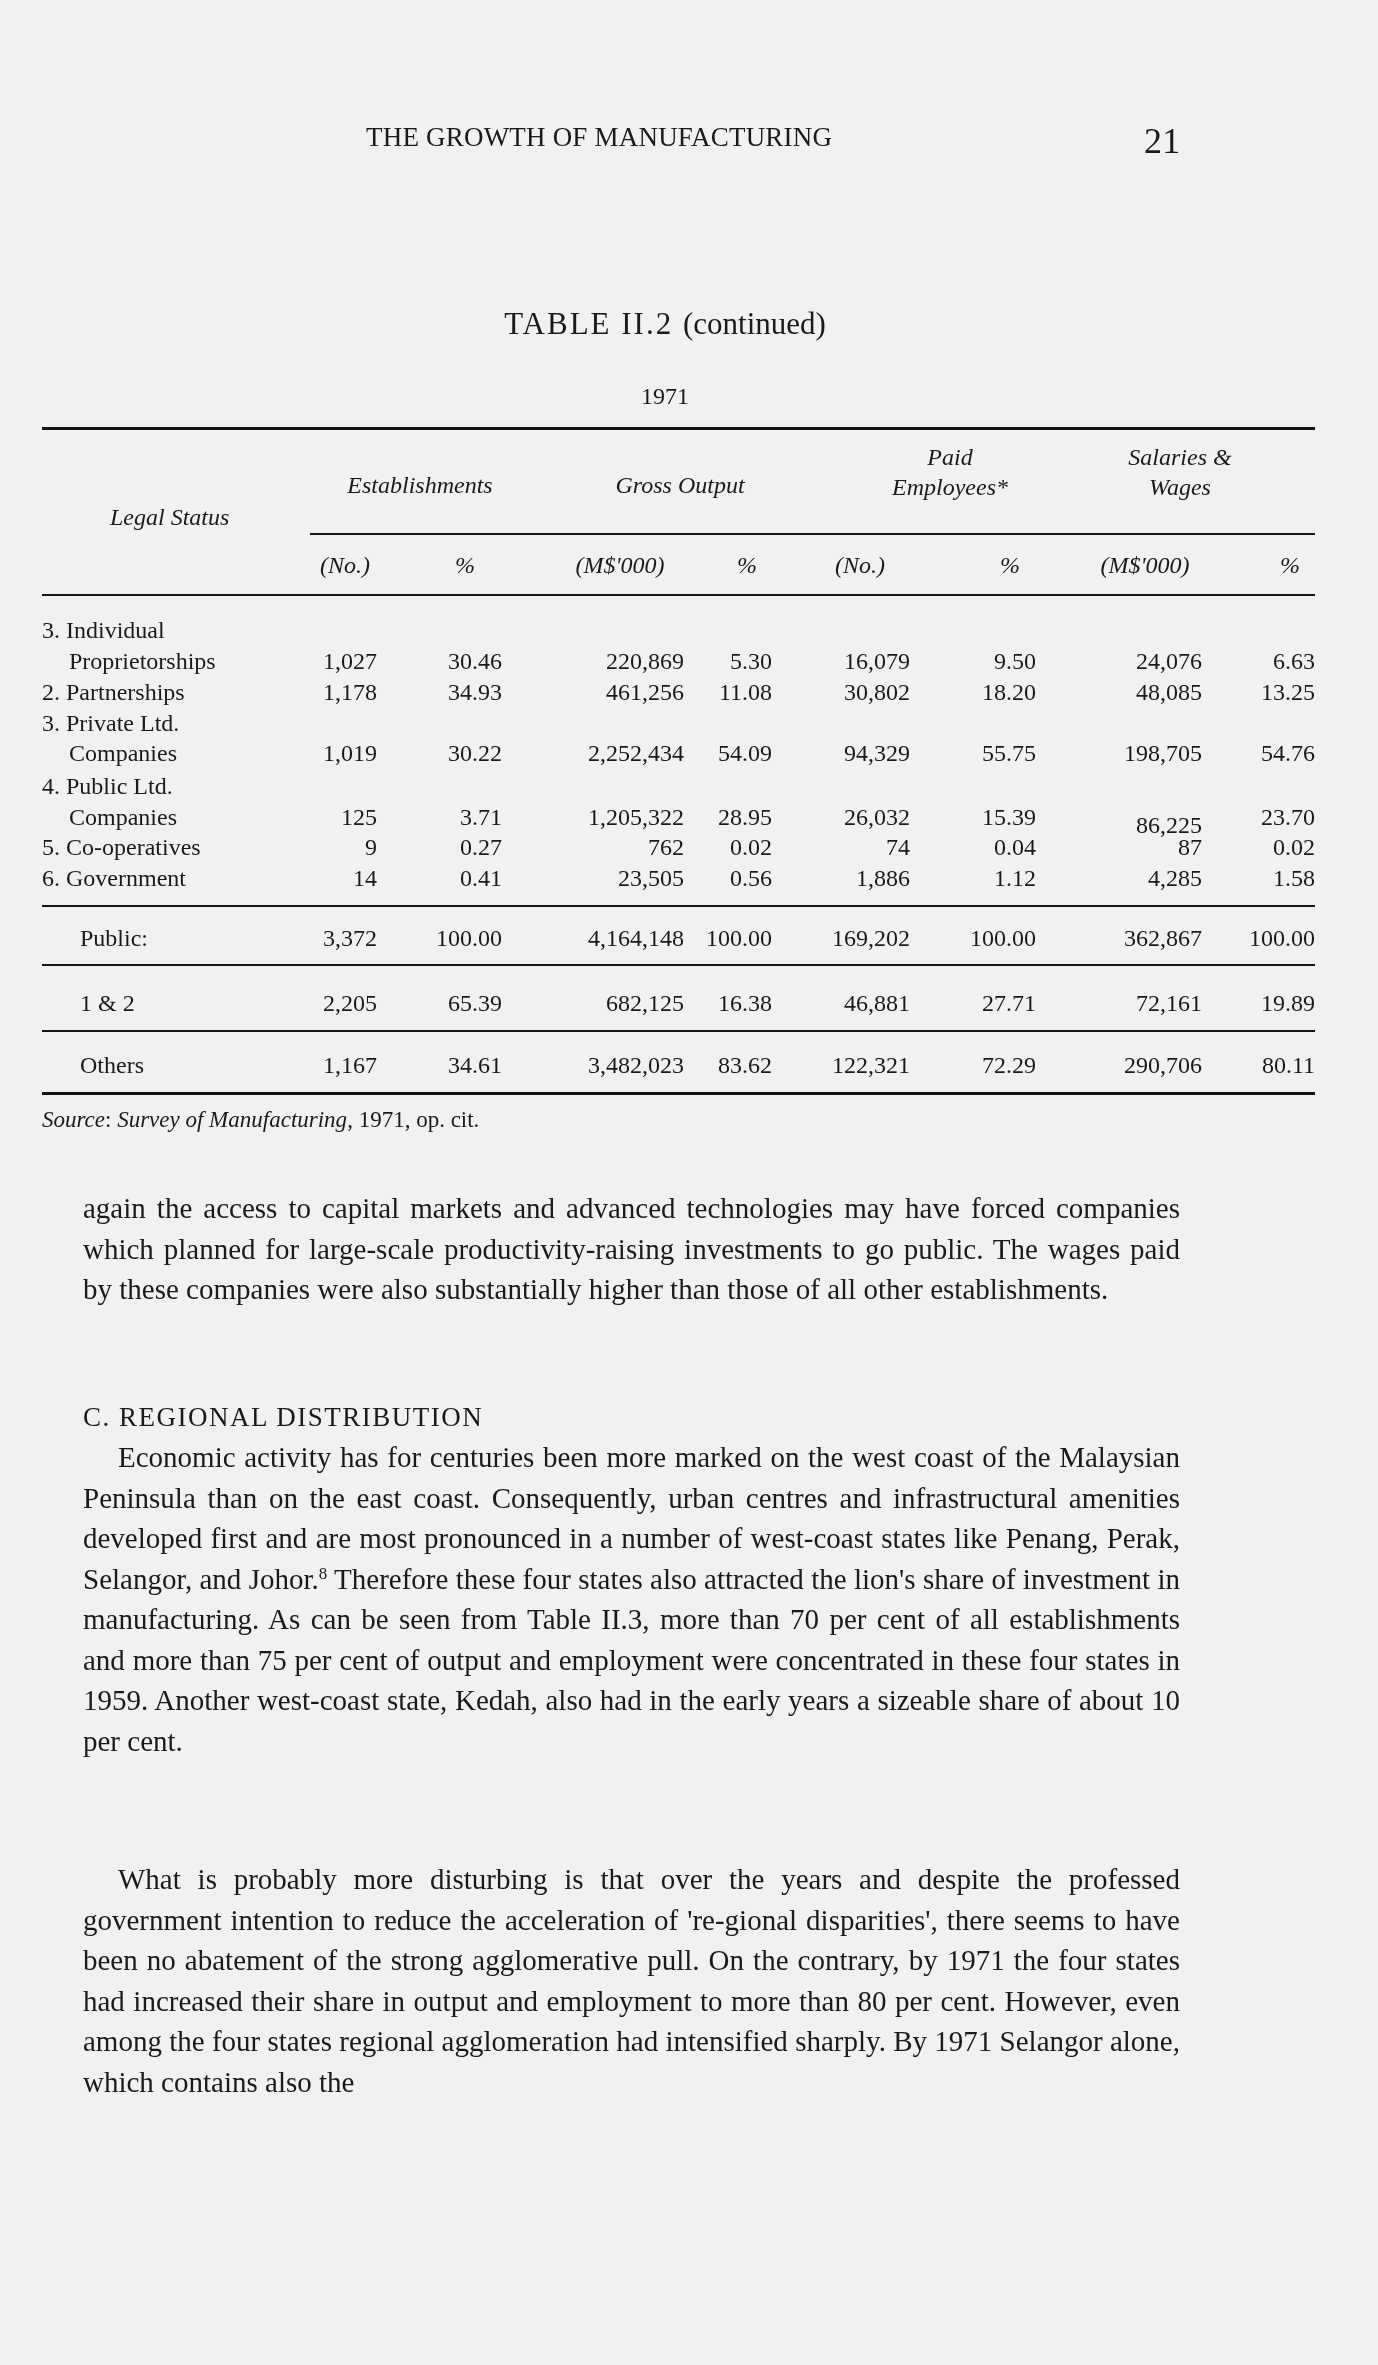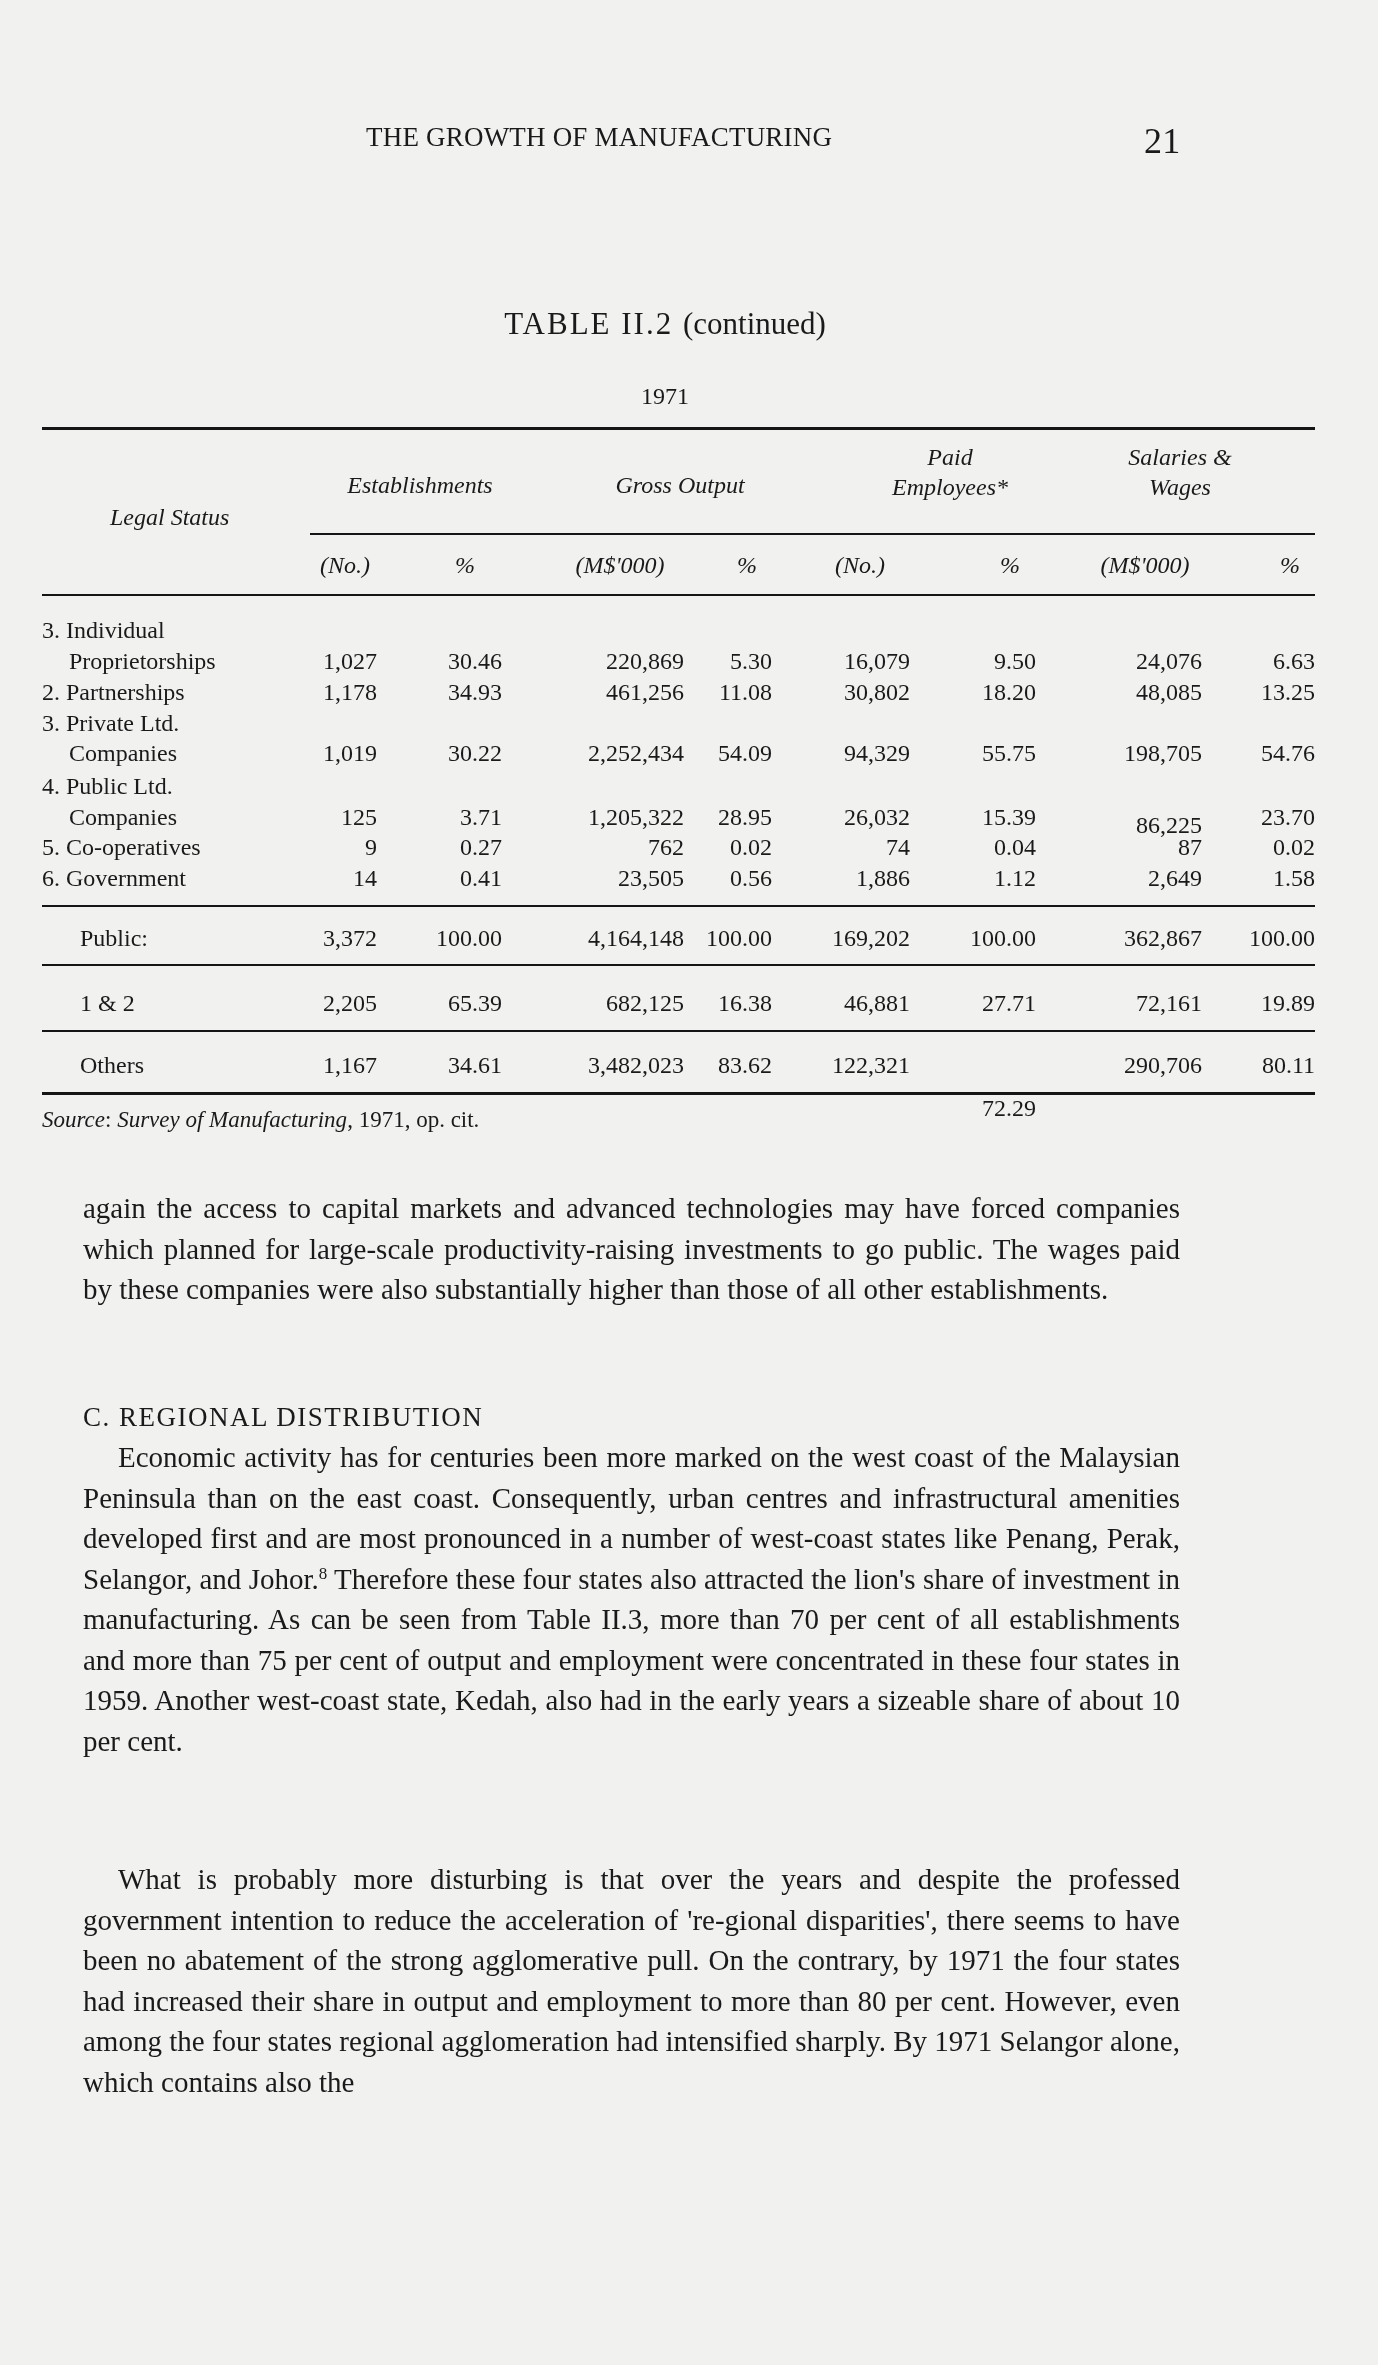--- a/index.html
+++ b/index.html
@@ -170,21 +170,21 @@
     <div class="cell" style="top: 834px; right: 468px;">74</div>
     <div class="cell" style="top: 834px; right: 342px;">0.04</div>
     <div class="cell" style="top: 834px; right: 176px;">87</div>
     <div class="cell" style="top: 834px; right: 63px;">0.02</div>
     <div class="cell" style="top: 865px; right: 1001px;">14</div>
     <div class="cell" style="top: 865px; right: 876px;">0.41</div>
     <div class="cell" style="top: 865px; right: 694px;">23,505</div>
     <div class="cell" style="top: 865px; right: 606px;">0.56</div>
     <div class="cell" style="top: 865px; right: 468px;">1,886</div>
     <div class="cell" style="top: 865px; right: 342px;">1.12</div>
-    <div class="cell" style="top: 865px; right: 176px;">2,649</div>
+    <div class="cell" style="top: 865px; right: 176px;">4,285</div>
     <div class="cell" style="top: 865px; right: 63px;">1.58</div>
     <div class="cell" style="top: 925px; right: 1001px;">3,372</div>
     <div class="cell" style="top: 925px; right: 876px;">100.00</div>
     <div class="cell" style="top: 925px; right: 694px;">4,164,148</div>
     <div class="cell" style="top: 925px; right: 606px;">100.00</div>
     <div class="cell" style="top: 925px; right: 468px;">169,202</div>
     <div class="cell" style="top: 925px; right: 342px;">100.00</div>
     <div class="cell" style="top: 925px; right: 176px;">362,867</div>
     <div class="cell" style="top: 925px; right: 63px;">100.00</div>
     <div class="cell" style="top: 990px; right: 1001px;">2,205</div>
@@ -193,21 +193,21 @@
     <div class="cell" style="top: 990px; right: 606px;">16.38</div>
     <div class="cell" style="top: 990px; right: 468px;">46,881</div>
     <div class="cell" style="top: 990px; right: 342px;">27.71</div>
     <div class="cell" style="top: 990px; right: 176px;">72,161</div>
     <div class="cell" style="top: 990px; right: 63px;">19.89</div>
     <div class="cell" style="top: 1052px; right: 1001px;">1,167</div>
     <div class="cell" style="top: 1052px; right: 876px;">34.61</div>
     <div class="cell" style="top: 1052px; right: 694px;">3,482,023</div>
     <div class="cell" style="top: 1052px; right: 606px;">83.62</div>
     <div class="cell" style="top: 1052px; right: 468px;">122,321</div>
-    <div class="cell" style="top: 1095px; right: 342px; font-family: Liberation Serif, serif;">72.29</div>
+    <div class="cell" style="top: 1052px; right: 342px; font-family: Liberation Serif, serif;">72.29</div>
     <div class="cell" style="top: 1052px; right: 176px;">290,706</div>
     <div class="cell" style="top: 1052px; right: 63px;">80.11</div>
   </div>
 
 <div class="source"><i>Source</i><span>:</span> <i>Survey of Manufacturing</i><span>, 1971, op. cit.</span></div>
 
 <div class="body-text" style="top:1188px;">
   <p>again the access to capital markets and advanced technologies may have forced companies which planned for large-scale productivity-raising investments to go public. The wages paid by these companies were also substantially higher than those of all other establishments.</p>
 </div>
 

